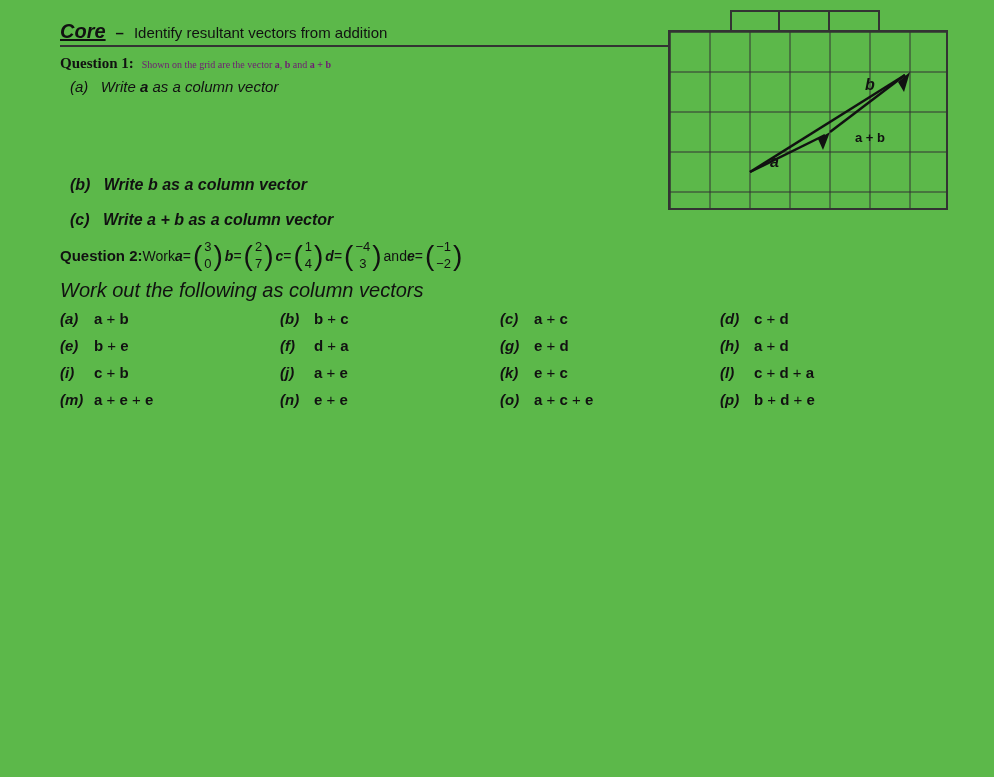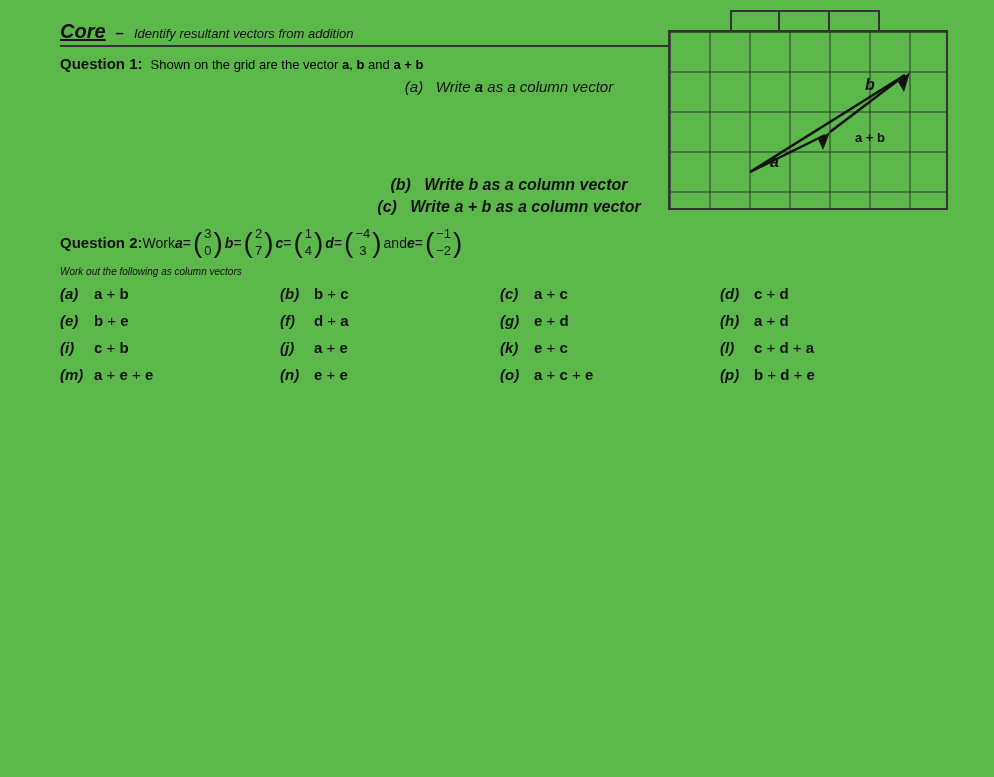--- a/index.html
+++ b/index.html
@@ -32,35 +32,34 @@
 
     .core-title {
       font-size: 20px;
       font-weight: bold;
       font-style: italic;
       text-decoration: underline;
       color: #111;
     }
 
     .header-subtitle {
-      font-size: 13px;
-      color: #111;
-      font-style: italic;
+      font-size: 15px;
+      color: #111;
       text-align: center;
     }
 
     .question-label {
       font-size: 15px;
       font-weight: bold;
       color: #111;
     }
 
     .question-text {
-      font-size: 13px;
-      color: #000000;
+      font-size: 10px;
+      color: #701a75;
     }
 
     
     .diagram-container {
       position: absolute;
       top: 30px;
       right: 30px;
       width: 280px;
       height: 180px;
     }
@@ -104,21 +103,21 @@
       flex-direction: column;
       align-items: center;
       padding: 0 2px;
       font-size: 13px;
       line-height: 1.3;
       color: #111;
     }
 
     .work-out-text {
       font-style: italic;
-      font-size: 10px;
+      font-size: 20px;
       color: #111;
       margin-bottom: 8px;
     }
 
     .exercises-grid {
       display: grid;
       grid-template-columns: 220px 220px 220px 220px;
       row-gap: 10px;
       column-gap: 0px;
       font-size: 15px;
@@ -149,26 +148,26 @@
     }
 
     .q1-block {
       margin-top: 4px;
     }
 
     .q1-header {
       display: flex;
       align-items: baseline;
       gap: 8px;
+      font-family: Liberation Serif, serif;
     }
 
     .sub-block {
       margin-left: 10px;
       margin-top: 6px;
-      text-align: center;
     }
 
   </style>
 </head>
 <body>
 
 <div class="page">
 
   <div class="header-row">
     <span class="core-title">Core</span>
@@ -226,21 +225,21 @@
     </div>
 
     <div class="sub-block">
       <span style="font-style:italic; font-size:15px; color:#111;">(a) &nbsp; Write <strong>a</strong> as a column vector</span>
     </div>
 
     <div class="sub-block" style="margin-top:80px;">
       <span class="section-heading">(b) &nbsp; Write <strong>b</strong> as a column vector</span>
     </div>
 
-    <div class="sub-block" style="margin-top:4px;">
+    <div class="sub-block" style="margin-top:17px;">
       <span class="section-heading">(c) &nbsp; Write <strong>a + b</strong> as a column vector</span>
     </div>
   </div>
 
   <div style="margin-top:10px;">
     <div class="q2-row">
       <span class="question-label">Question 2:</span>
       <span>Work</span>
 
       <span style="font-weight:bold; font-style:italic;">a</span>

